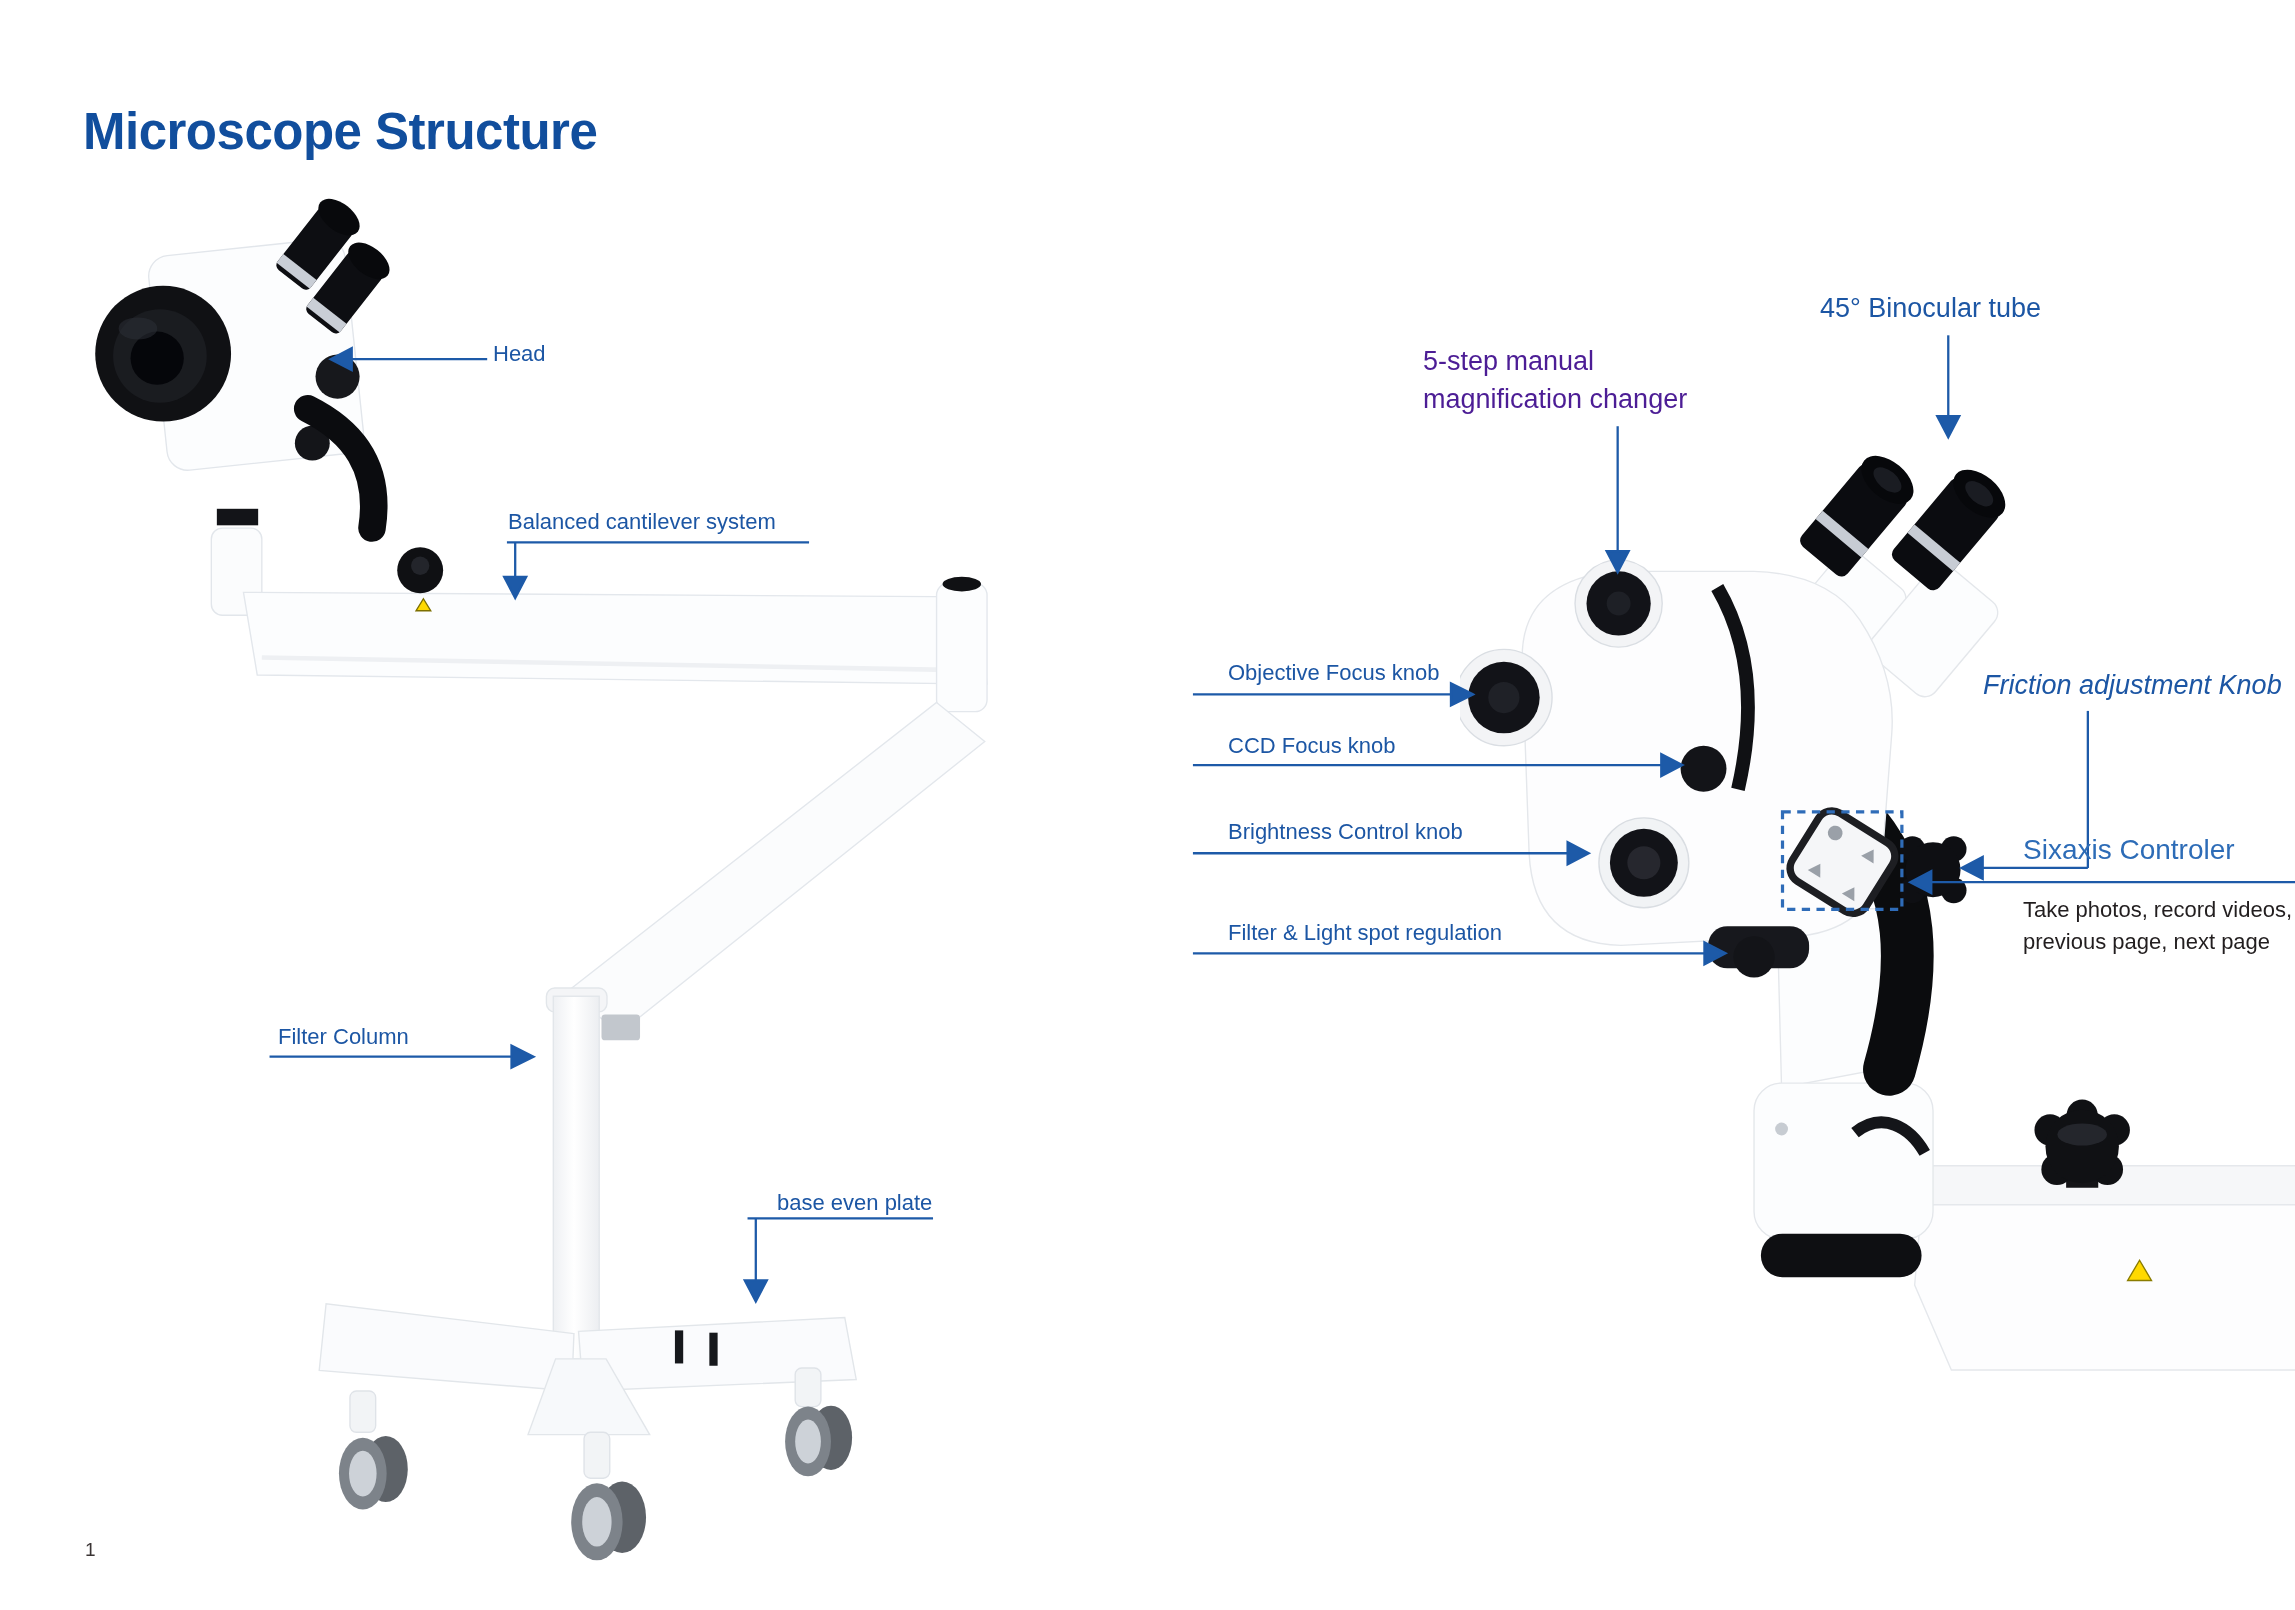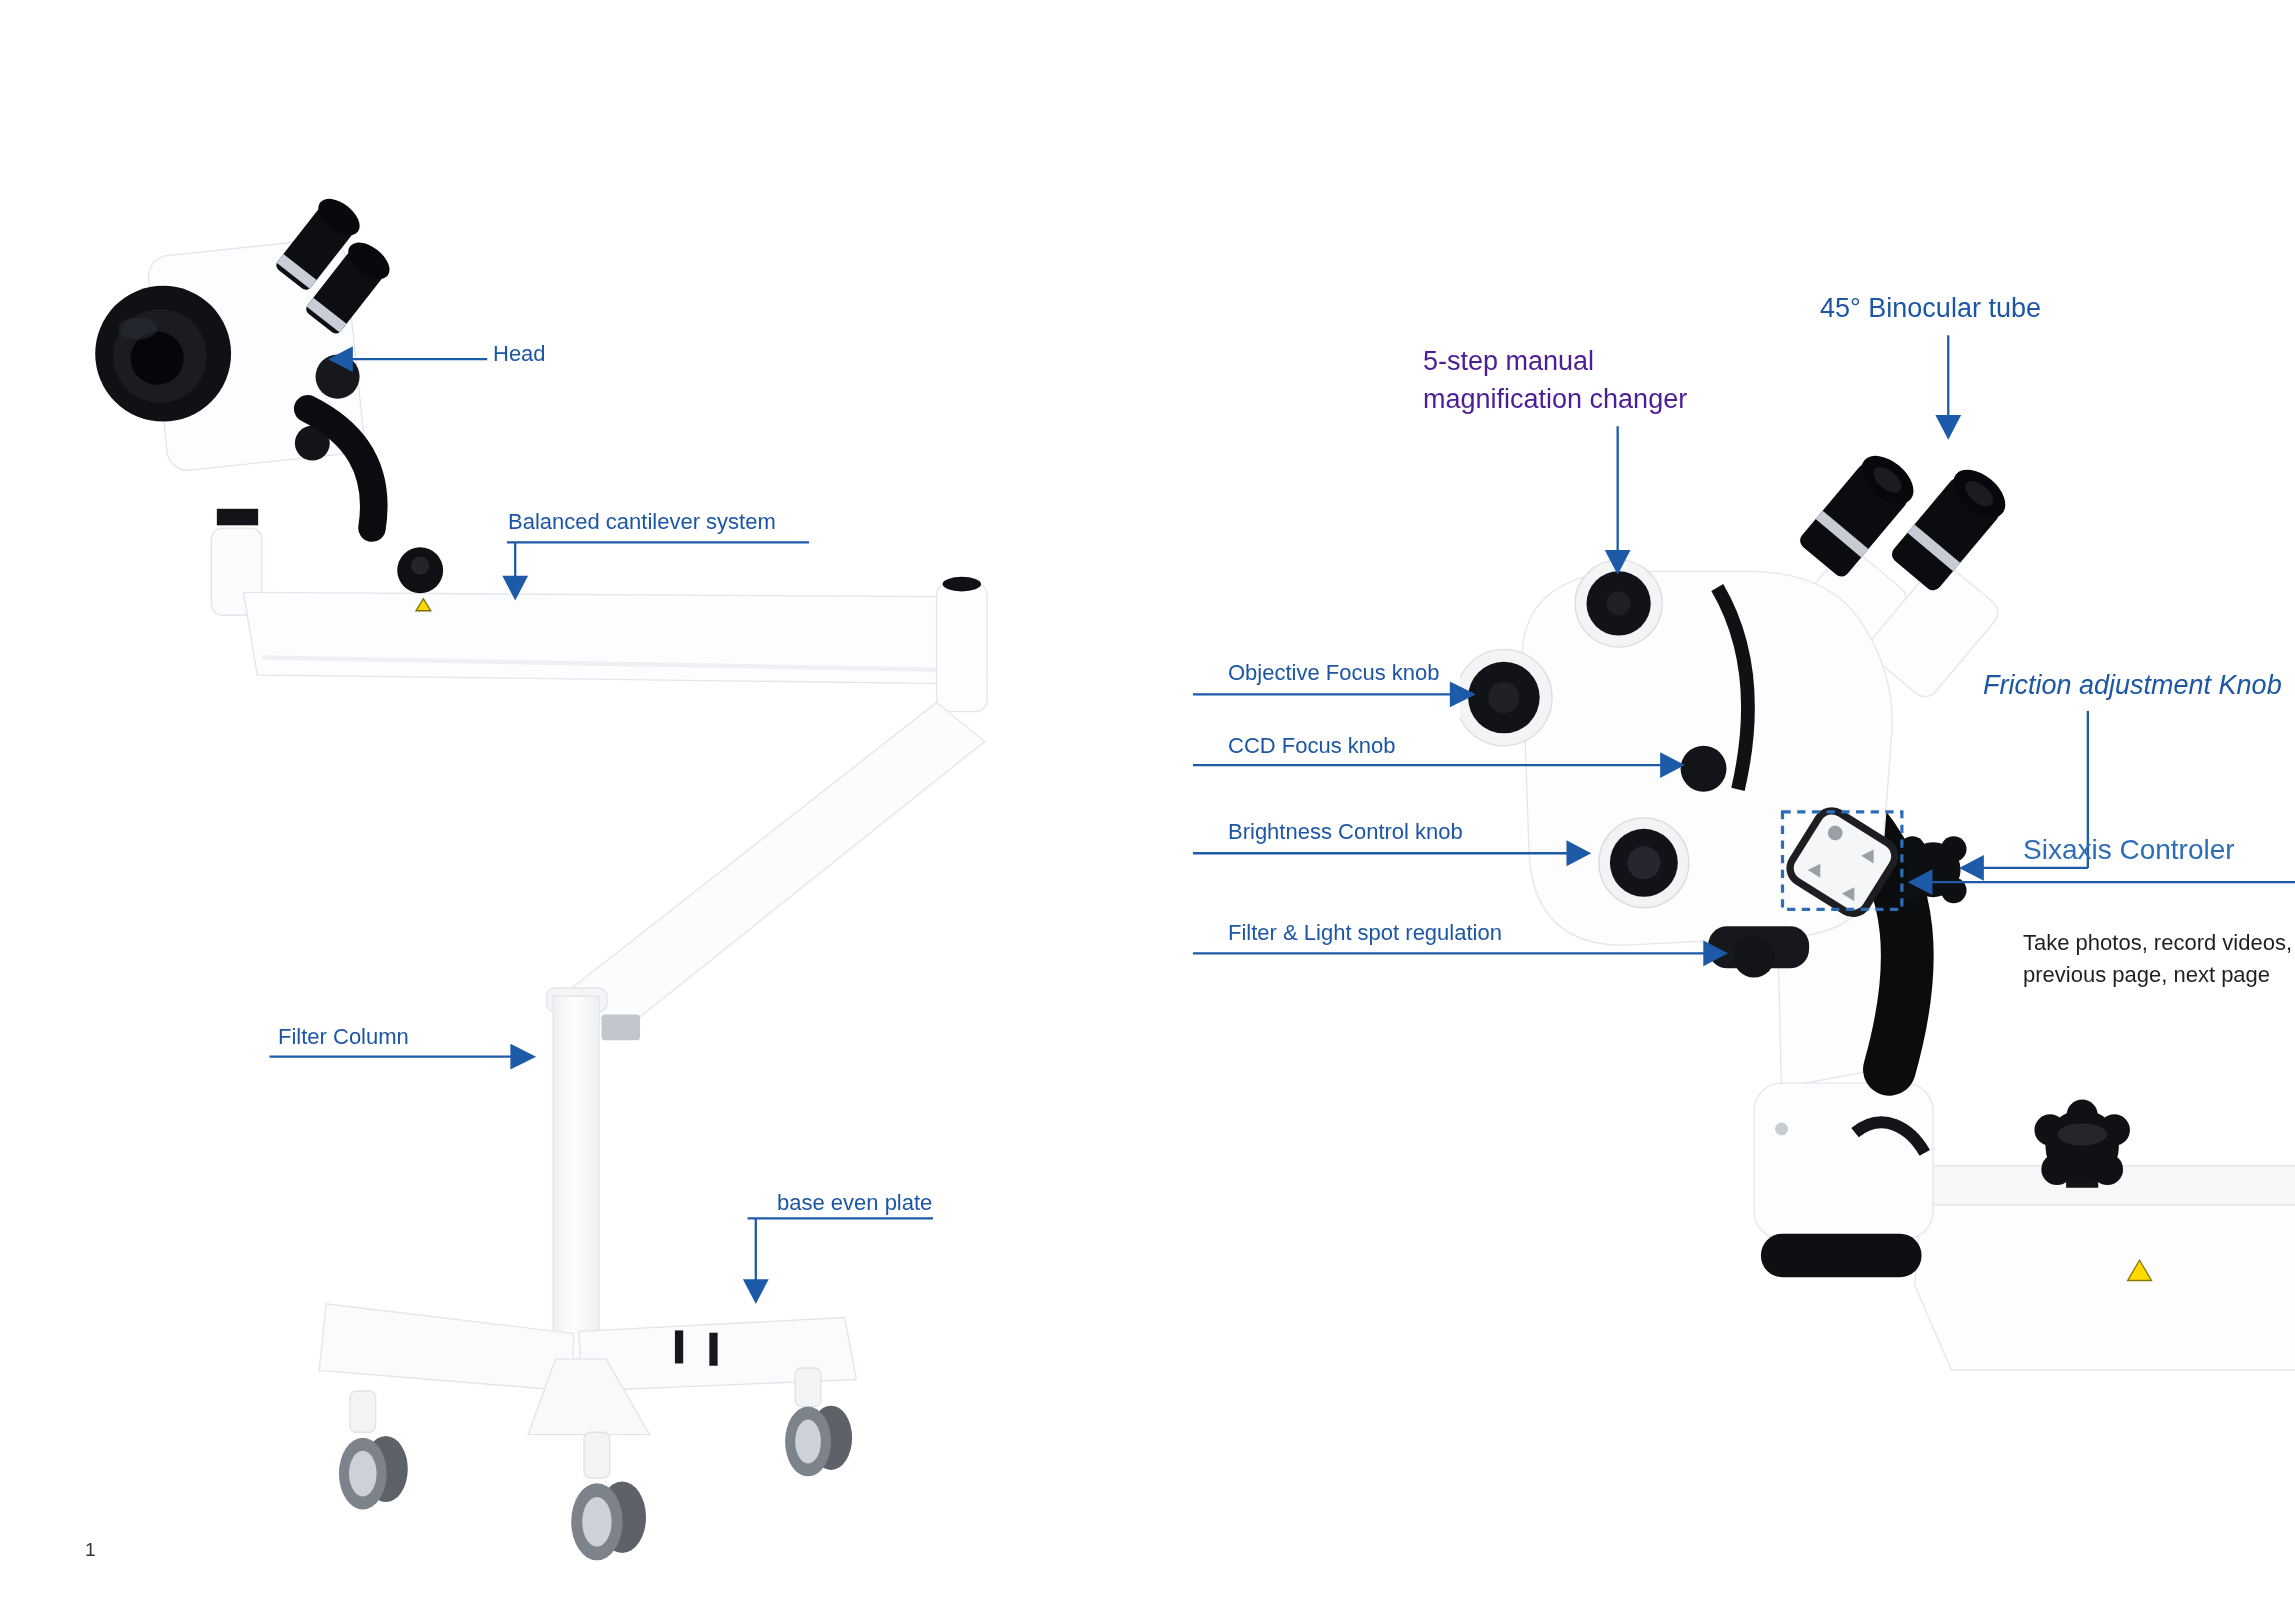--- a/index.html
+++ b/index.html
@@ -7,29 +7,30 @@
        font-family:"Liberation Sans","DejaVu Sans",sans-serif;}
   .page{position:absolute;inset:0;background:#ffffff;}
   .abs{position:absolute;}
   .lbl{position:absolute;color:#1c56a4;font-size:22px;white-space:nowrap;line-height:1.15;}
   .lbl-big{position:absolute;color:#1c56a4;font-size:27px;white-space:nowrap;line-height:1.15;text-align:right;}
   .title{position:absolute;left:83px;top:102px;color:#114e9d;font-size:51px;font-weight:bold;
          letter-spacing:-0.5px;white-space:nowrap;}
   .center2{position:absolute;left:1423px;top:342px;width:390px;text-align:left;
            color:#4c1d95;font-size:27px;line-height:1.42;}
   .sixaxis-title{position:absolute;left:2023px;top:834px;color:#2d6cb7;font-size:28px;white-space:nowrap;}
-  .sixaxis-desc{position:absolute;left:2023px;top:894px;color:#221e1f;font-size:22px;line-height:1.45;white-space:nowrap;margin-top:33px;}
+  .sixaxis-desc{position:absolute;left:2023px;top:894px;color:#221e1f;font-size:22px;line-height:1.45;white-space:nowrap;}
   .pagenum{position:absolute;top:1539px;color:#3a3434;font-size:19px;}
   svg{display:block;}
 </style>
 </head>
 <body>
 
 <div class="page">
 
+  <div class="title">Microscope Structure</div>
 
   <svg class="abs" style="left:69px;top:193px;" width="964" height="1377" viewBox="0 0 2100 3000">
     <defs>
       <linearGradient id="colg" x1="0" y1="0" x2="1" y2="0">
         <stop offset="0" stop-color="#eef0f3"></stop>
           <stop offset="0.45" stop-color="#ffffff"></stop>
           <stop offset="1" stop-color="#eceef1"></stop>
       </linearGradient>
     </defs>
 

